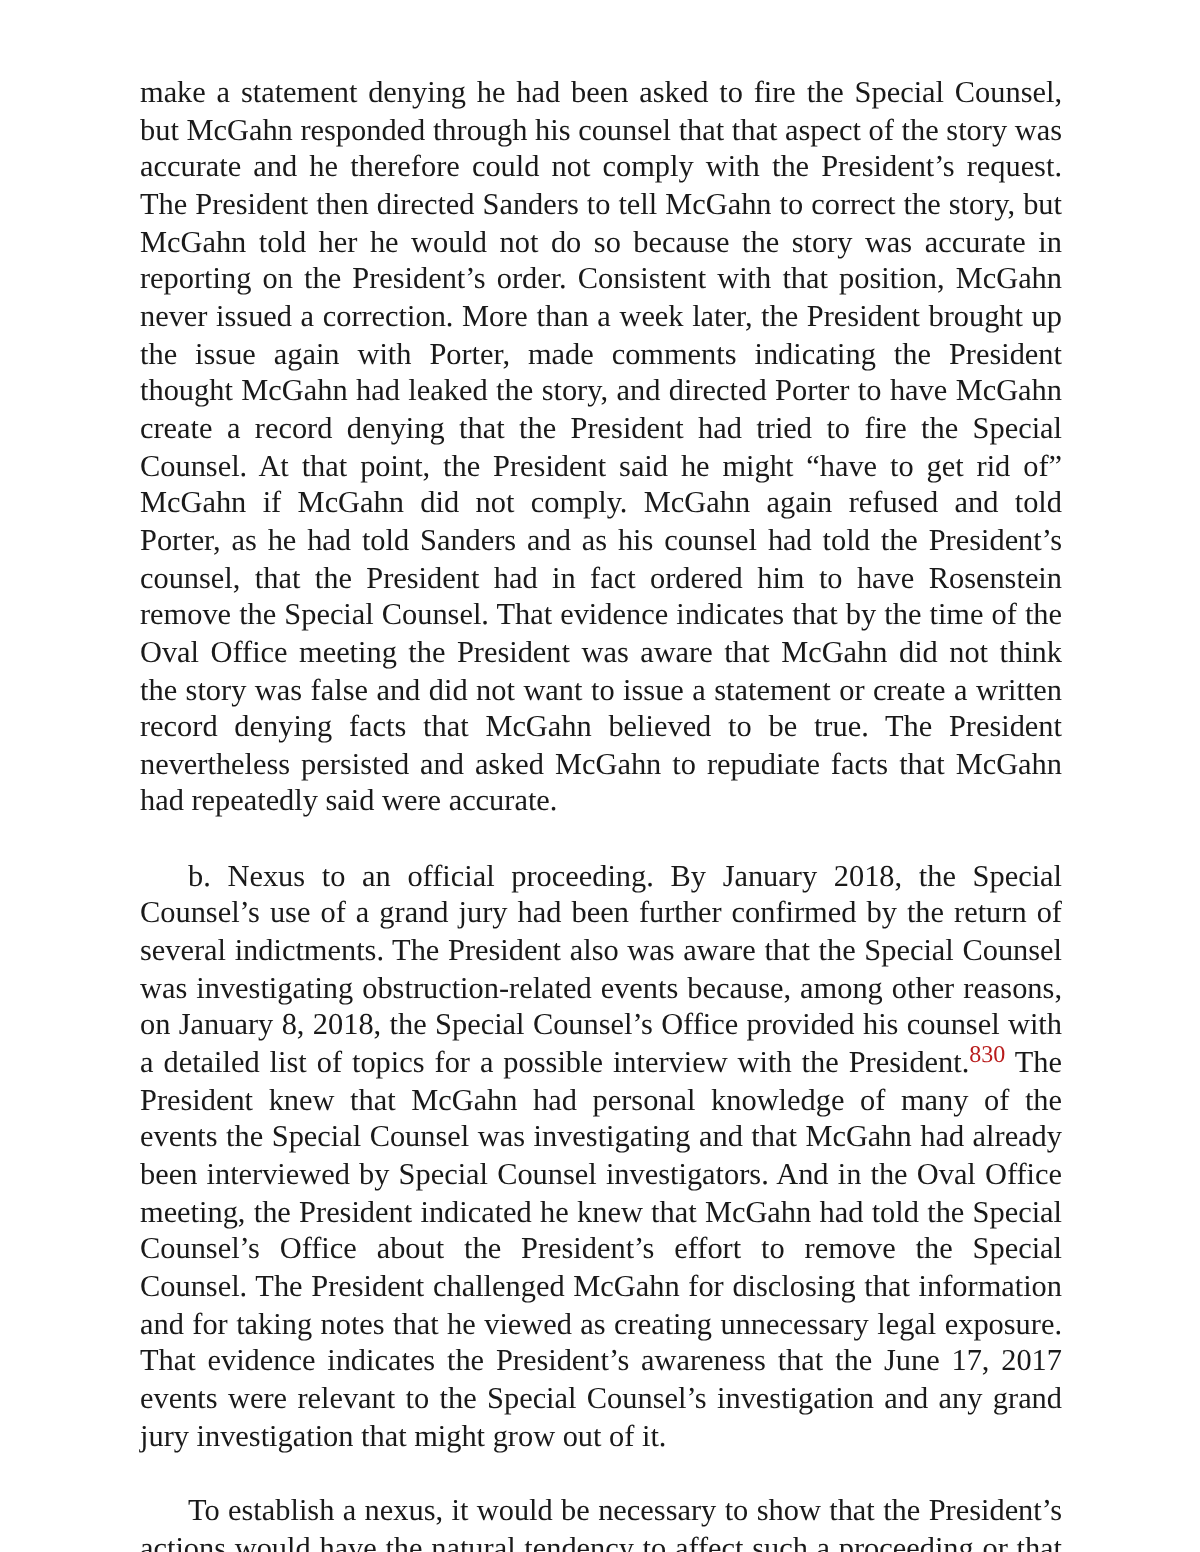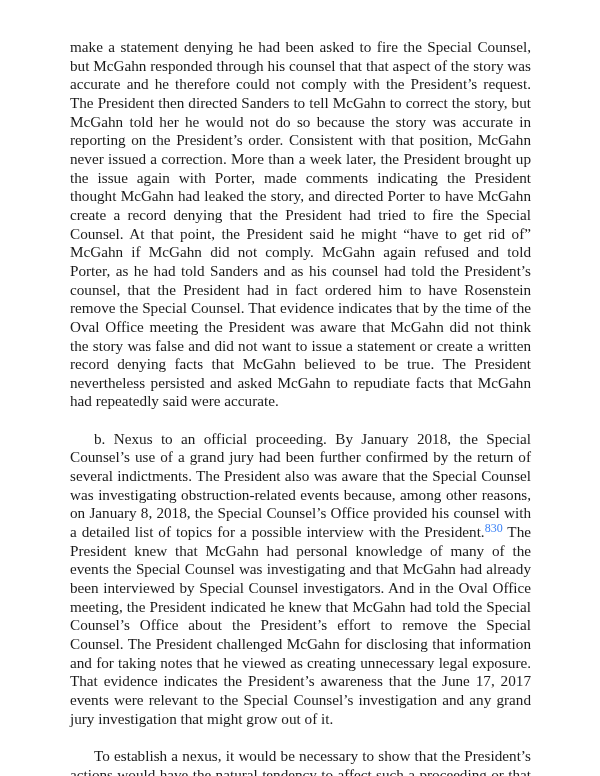--- a/index.html
+++ b/index.html
@@ -12,21 +12,21 @@
     font-family: "Liberation Serif", serif;
     font-size: 15.2px;
     line-height: 18.65px;
     color: #1a1a1a;
     text-align: justify;
   }
   .para { margin: 0; }
   .para + .para { margin-top: 18.65px; }
   .indent { text-indent: 24px; }
   .heading-u { }
-  .fn { color: #3b82f6; font-size: 12px; vertical-align: 5px; line-height: 0; font-family: Liberation Serif, serif; }
+  .fn { color: #b91c1c; font-size: 12px; vertical-align: 5px; line-height: 0; font-family: Liberation Serif, serif; }
 </style>
 </head>
 <body>
 
 <div class="page">
   <p class="para">make a statement denying he had been asked to fire the Special Counsel, but McGahn responded through his counsel that that aspect of the story was accurate and he therefore could not comply with the President’s request. The President then directed Sanders to tell McGahn to correct the story, but McGahn told her he would not do so because the story was accurate in reporting on the President’s order. Consistent with that position, McGahn never issued a correction. More than a week later, the President brought up the issue again with Porter, made comments indicating the President thought McGahn had leaked the story, and directed Porter to have McGahn create a record denying that the President had tried to fire the Special Counsel. At that point, the President said he might “have to get rid of” McGahn if McGahn did not comply. McGahn again refused and told Porter, as he had told Sanders and as his counsel had told the President’s counsel, that the President had in fact ordered him to have Rosenstein remove the Special Counsel. That evidence indicates that by the time of the Oval Office meeting the President was aware that McGahn did not think the story was false and did not want to issue a statement or create a written record denying facts that McGahn believed to be true. The President nevertheless persisted and asked McGahn to repudiate facts that McGahn had repeatedly said were accurate.</p>
 
   <p class="para indent"><span>b.</span> <span class="heading-u">Nexus to an official proceeding</span><span>. By January 2018, the Special Counsel’s use of a grand jury had been further confirmed by the return of several indictments. The President also was aware that the Special Counsel was investigating obstruction-related events because, among other reasons, on January 8, 2018, the Special Counsel’s Office provided his counsel with a detailed list of topics for a possible interview with the President.</span><span class="fn">830</span><span> The President knew that McGahn had personal knowledge of many of the events the Special Counsel was investigating and that McGahn had already been interviewed by Special Counsel investigators. And in the Oval Office meeting, the President indicated he knew that McGahn had told the Special Counsel’s Office about the President’s effort to remove the Special Counsel. The President challenged McGahn for disclosing that information and for taking notes that he viewed as creating unnecessary legal exposure. That evidence indicates the President’s awareness that the June 17, 2017 events were relevant to the Special Counsel’s investigation and any grand jury investigation that might grow out of it.</span></p>
 
   <p class="para indent">To establish a nexus, it would be necessary to show that the President’s actions would have the natural tendency to affect such a proceeding or that they would hinder, delay, or prevent the communication of information to</p>

